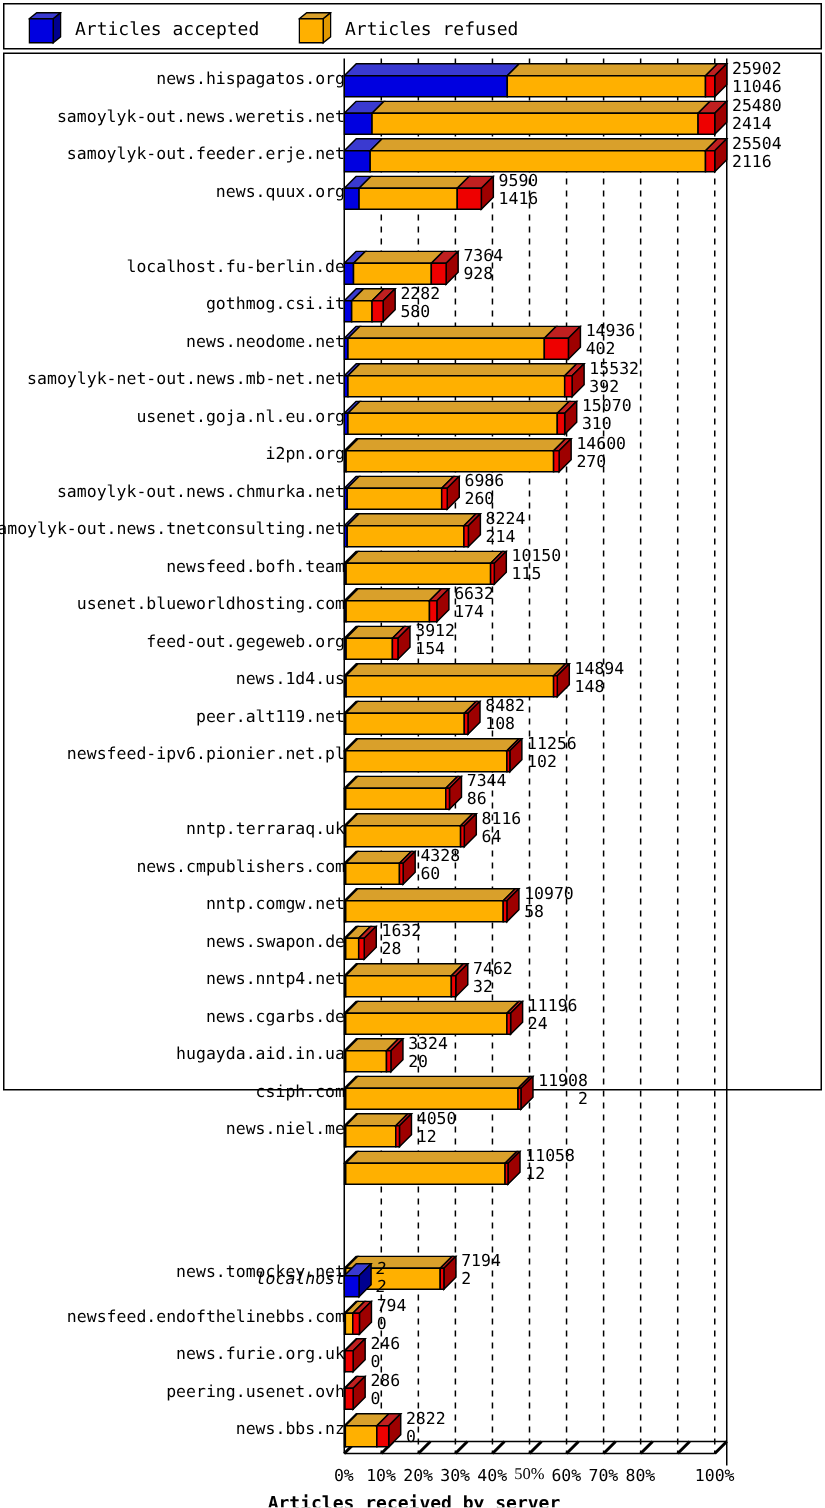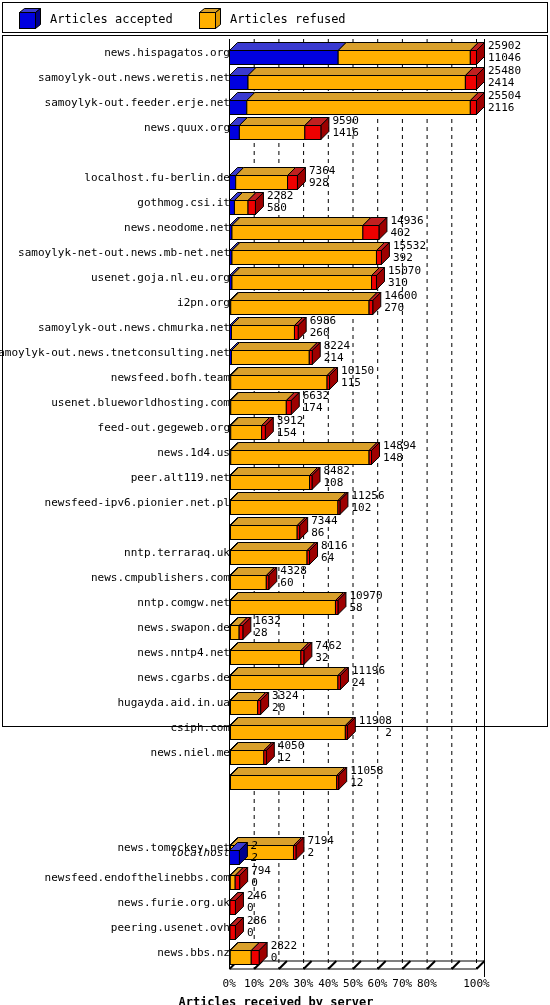--- a/index.html
+++ b/index.html
@@ -736,21 +736,21 @@
             <div>0</div>
           </div>
         </div>
       </div>
     <div class="axis-layer" id="axis-layer">
         <div class="tick-label" style="left: 219.6px; top: 941px;">0%</div>
         <div class="tick-label" style="left: 241.1px; top: 941px;">10%</div>
         <div class="tick-label" style="left: 265.8px; top: 941px;">20%</div>
         <div class="tick-label" style="left: 290.5px; top: 941px;">30%</div>
         <div class="tick-label" style="left: 315.2px; top: 941px;">40%</div>
-        <div class="tick-label" style="left: 339.9px; top: 941px;">50%</div>
+        <div class="tick-label" style="left: 339.9px; top: 941px; font-family: Liberation Serif, serif;">50%</div>
         <div class="tick-label" style="left: 364.6px; top: 941px;">60%</div>
         <div class="tick-label" style="left: 389.3px; top: 941px;">70%</div>
         <div class="tick-label" style="left: 414px; top: 941px;">80%</div>
         <div class="tick-label" style="left: 438.7px; top: 984px;">90%</div>
         <div class="tick-label" style="left: 460.2px; top: 941px;">100%</div>
         <div class="axis-title" style="top: 959px;">Articles received by server</div>
       </div>
   </div>
 
 </div>

